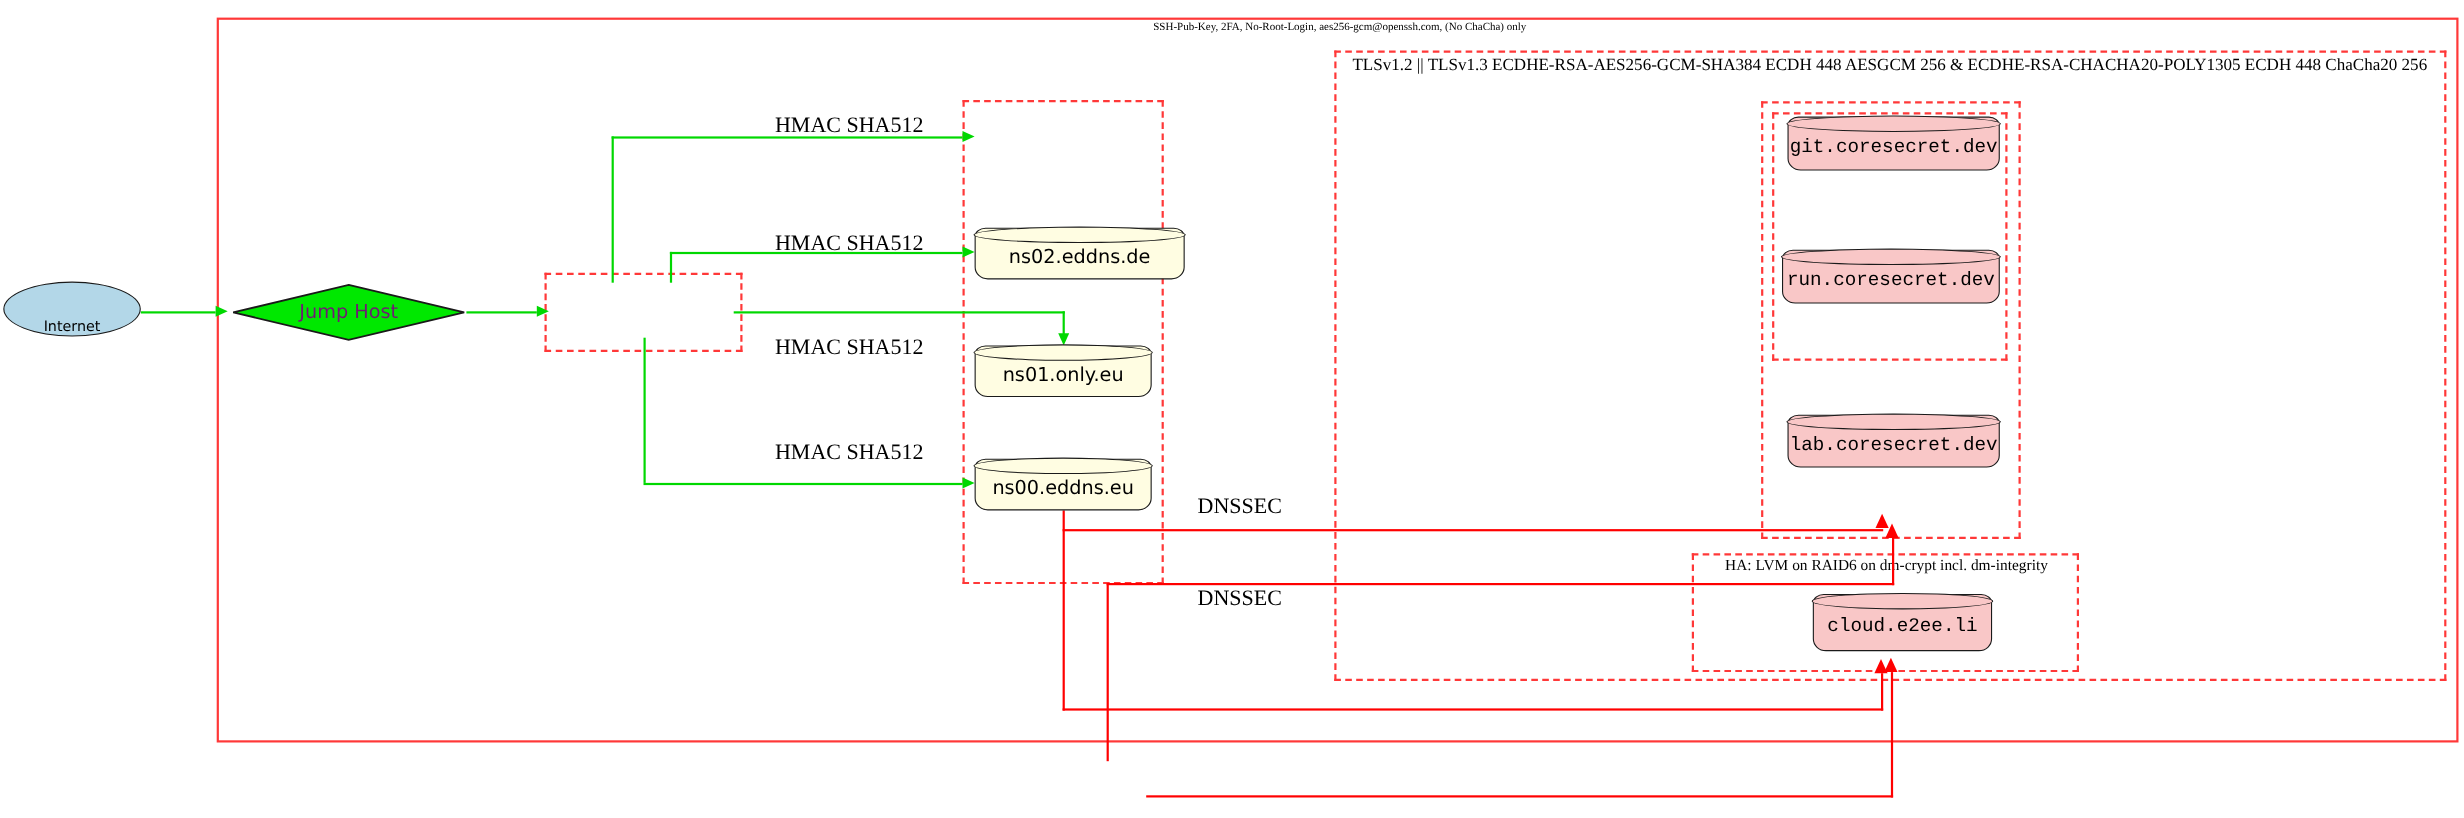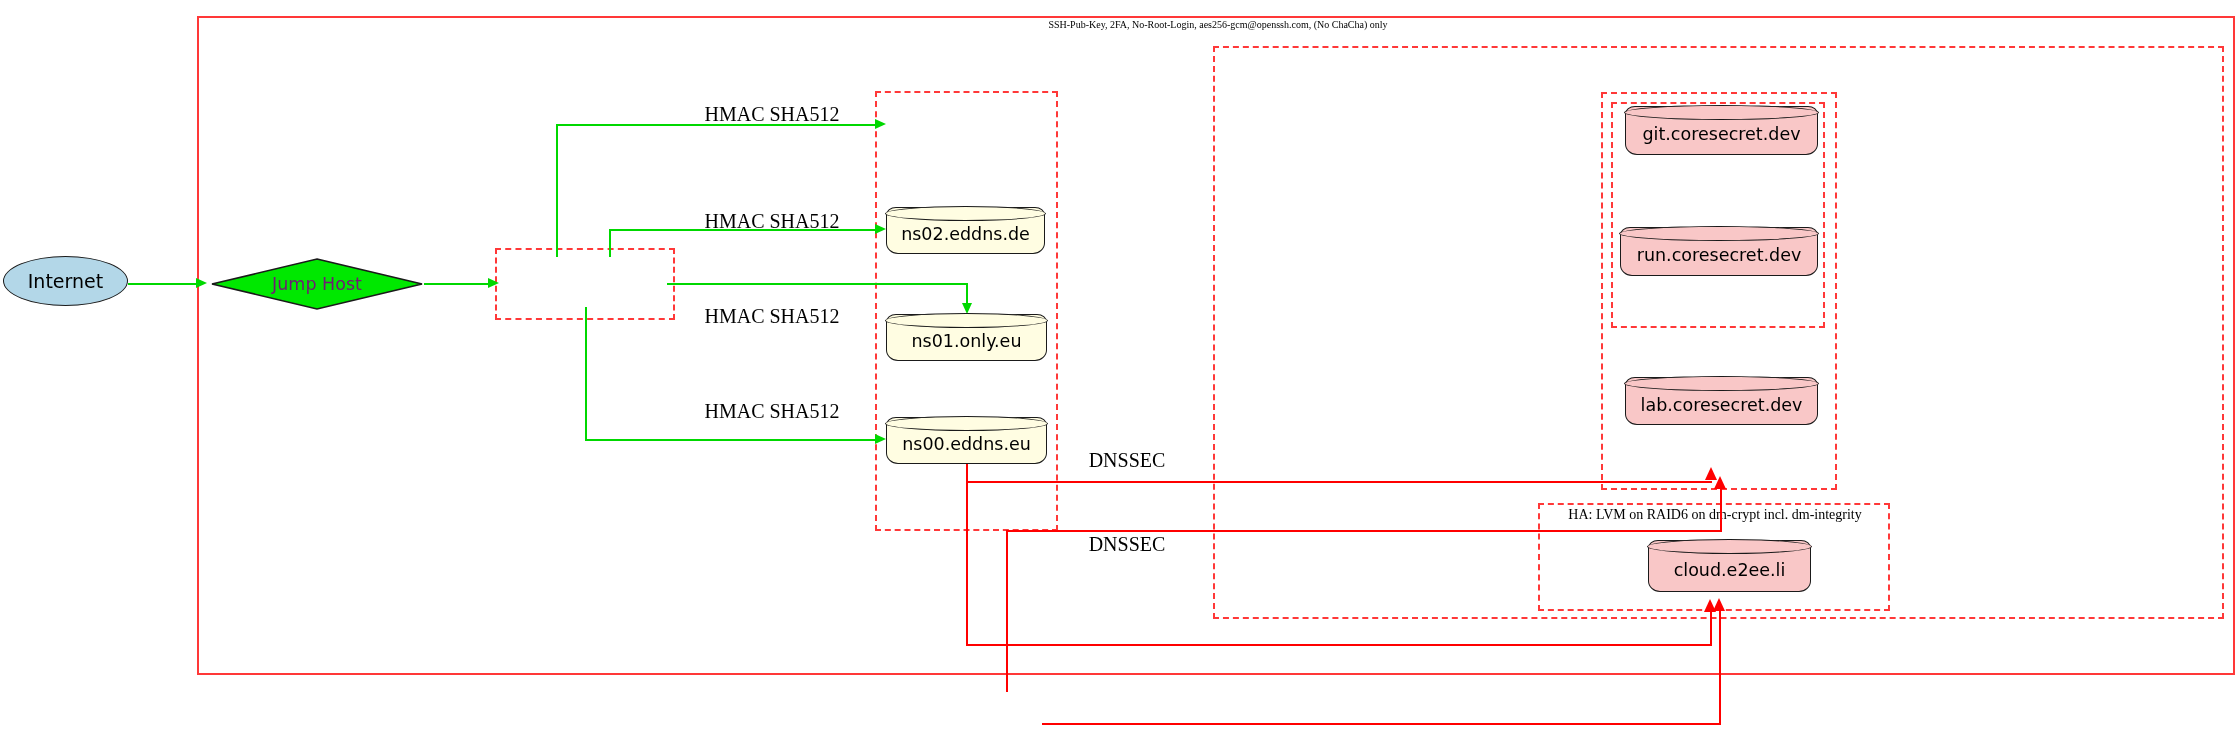--- a/index.html
+++ b/index.html
@@ -25,59 +25,60 @@
   .ar.g-down  { border-left:5.5px solid transparent; border-right:5.5px solid transparent; border-top:11px solid var(--edge-green); }
   .ar.r-up    { border-left:6px solid transparent; border-right:6px solid transparent; border-bottom:13px solid var(--edge-red); }
   
   .elabel {
     position:absolute; transform:translateX(-50%); white-space:nowrap;
     font-family:"Liberation Serif", serif; font-size:20px; color:#000;
   }
   
   .ellipse {
     position:absolute; border:1.7px solid var(--node-stroke); border-radius:50%;
-    display:flex; align-items:center; justify-content:center;
-    font-size:19px; color:#000; box-sizing:border-box;
+    display:flex; align-items:flex-end; justify-content:center;
+    font-size:13px; color:#000; box-sizing:border-box;
   }
   .fill-blue { background:var(--fill-lightblue); }
   .cyl {
     position:absolute; border:1.7px solid var(--node-stroke); box-sizing:border-box;
     border-radius:10px 10px 12px 12px / 8px 8px 11px 11px;
     display:flex; align-items:center; justify-content:center;
     font-size:17.5px; color:#000;
   }
   .cyl::before {
     content:""; position:absolute; top:-2px; left:-1.7px; right:-1.7px; height:15px;
     border:1.7px solid var(--node-stroke); border-radius:50%;
     background:inherit; box-sizing:border-box;
   }
   .cyl > span { position:relative; padding-top:7px; }
   .cyl.yellow { background:var(--fill-lightyellow); }
   .cyl.lav    { background:var(--fill-lavender); }
-  .cyl.pink   { background:var(--fill-pink); }
+  .cyl.pink   { background:var(--fill-pink);font-family:Liberation Mono, monospace; }
   .diamond { position:absolute; }
   .diamond .dlabel {
     position:absolute; inset:0; display:flex; align-items:center; justify-content:center;
     font-size:17.5px; color:#701a75;
   }
 </style>
 </head>
 <body>
 
 <div class="canvas">
 
   <div class="cbox" style="left:197px;top:16px;width:2038px;height:659px"></div>
   <div class="cbox dashed" style="left:1213px;top:46px;width:1011px;height:573px"></div>
   <div class="cbox dashed" style="left:875px;top:91px;width:183px;height:440px"></div>
   <div class="cbox dashed" style="left:495px;top:248px;width:180px;height:72px"></div>
   <div class="cbox dashed" style="left:1601px;top:92px;width:236px;height:398px"></div>
   <div class="cbox dashed" style="left:1611px;top:102px;width:214px;height:226px"></div>
   <div class="cbox dashed" style="left:1538px;top:503px;width:352px;height:108px"></div>
 
   <div class="clabel" style="left:1218px;top:19px;font-size:10px">SSH-Pub-Key, 2FA, No-Root-Login, aes256-gcm@openssh.com, (No ChaCha) only</div>
+  <div class="clabel" style="left:1718px;top:51px;font-size:15.5px">TLSv1.2 || TLSv1.3 ECDHE-RSA-AES256-GCM-SHA384 ECDH 448 AESGCM 256 &amp; ECDHE-RSA-CHACHA20-POLY1305 ECDH 448 ChaCha20 256</div>
   <div class="clabel" style="left:1715px;top:507px;font-size:14px">HA: LVM on RAID6 on dm-crypt incl. dm-integrity</div>
 
   <div class="hl green" style="left:128px;top:283px;width:68px"></div>
   <div class="ar g-right" style="left:196px;top:278px"></div>
 
   <div class="hl green" style="left:424px;top:283px;width:64px"></div>
   <div class="ar g-right" style="left:488px;top:278px"></div>
 
   <div class="vl green" style="left:556px;top:124px;height:133px"></div>
   <div class="hl green" style="left:556px;top:124px;width:319px"></div>
@@ -125,21 +126,21 @@
   </div>
 
   <div class="diamond" style="left:210px;top:258px;width:214px;height:52px">
     <svg width="214" height="52" viewBox="0 0 214 52">
       <polygon points="107,1 212,26 107,51 2,26" fill="#00e800" stroke="#1a1a1a" stroke-width="1.7"></polygon>
     </svg>
     <div class="dlabel">Jump Host</div>
   </div>
 
 
-  <div class="cyl yellow" style="left:886px;top:207px;width:159px;height:47px">
+  <div class="cyl yellow" style="left:886px;top:207px;width:191px;height:47px">
     <span>ns02.eddns.de</span>
   </div>
   <div class="cyl yellow" style="left:886px;top:314px;width:161px;height:47px">
     <span>ns01.only.eu</span>
   </div>
   <div class="cyl yellow" style="left:886px;top:417px;width:161px;height:47px">
     <span>ns00.eddns.eu</span>
   </div>
 
   <div class="cyl pink" style="left:1625px;top:106px;width:193px;height:49px">

